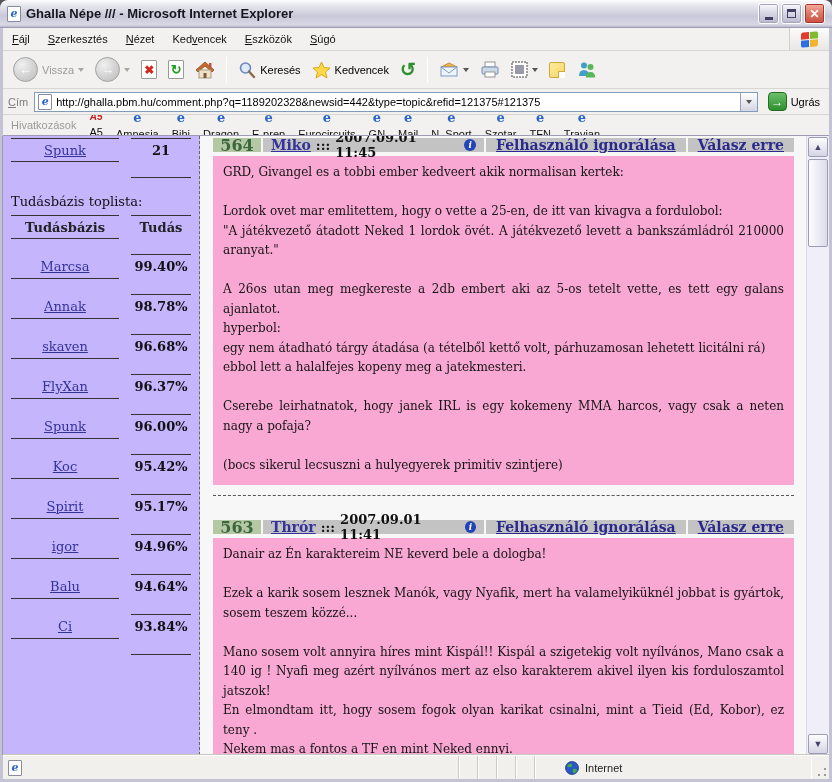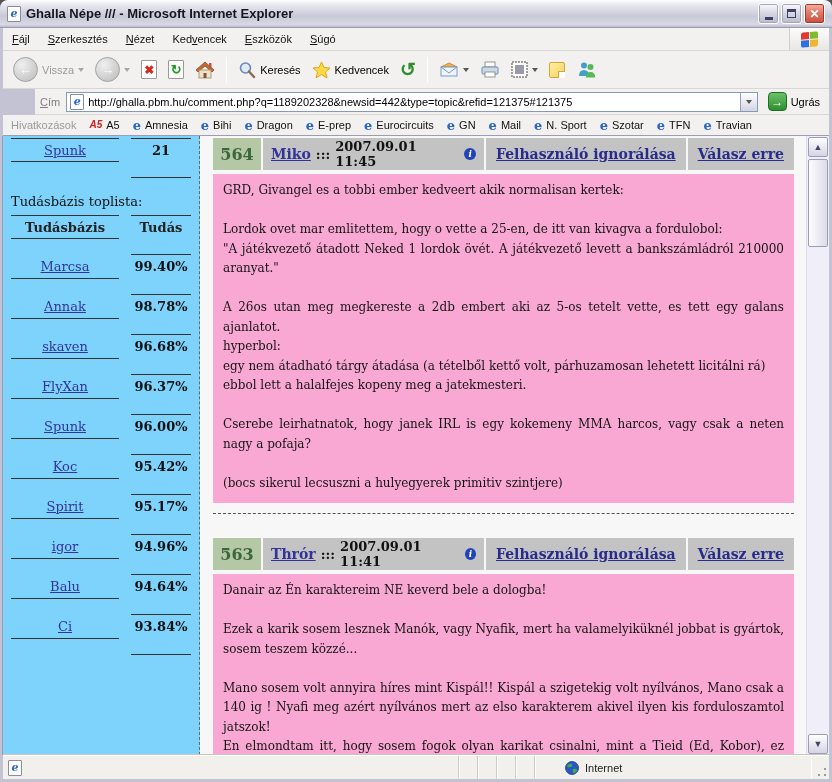--- a/index.html
+++ b/index.html
@@ -72,57 +72,57 @@
   .tsep{width:1px;height:26px;background:#cfcec9;border-right:1px solid #fff;margin:0 4px;}
   .doc-ic{width:16px;height:19px;background:#fff;border:1px solid #9a9a9a;border-radius:1px;display:flex;align-items:center;justify-content:center;}
   .stop-x{color:#d22a1e;font-weight:bold;font-size:12px;line-height:1;}
   .refresh-a{color:#1f9e1f;font-weight:bold;font-size:13px;line-height:1;}
   .history-ic{color:#2f8f2f;font-size:19px;font-weight:bold;line-height:1;}
   .note-ic{width:16px;height:16px;background:linear-gradient(135deg,#ffec9e,#f7d564);border:1px solid #cfa83a;border-radius:2px;position:relative;}
   .note-ic:after{content:"";position:absolute;right:-1px;bottom:-1px;width:6px;height:6px;background:#fff;border-left:1px solid #cfa83a;border-top:1px solid #cfa83a;}
   
   .addressbar{
     height:26px;flex:0 0 26px;background:#f2f1ef;border-bottom:1px solid #d8d7d3;
-    display:flex;align-items:center;padding:0 5px;gap:6px;font-size:11px;margin-left:32px;
+    display:flex;align-items:center;padding:0 5px;gap:6px;font-size:11px;
   }
   .addr-label{color:#7e7e7e;}
   .addr-label u{text-decoration:underline;}
   .addr-field{
     flex:1;height:20px;background:#fff;border:1px solid #7f9db9;
     display:flex;align-items:center;gap:4px;padding:0 0 0 3px;overflow:hidden;
   }
   .addr-url{flex:1;font-size:11px;color:#000;white-space:nowrap;overflow:hidden;}
   .addr-drop{width:17px;height:18px;background:linear-gradient(180deg,#fefefe,#d5d4e4);border-left:1px solid #9d9cb8;display:flex;align-items:center;justify-content:center;}
   .go-btn{display:flex;align-items:center;gap:4px;padding:1px 4px;}
   .go-ic{width:19px;height:19px;border-radius:4px;background:linear-gradient(180deg,#6cc06c,#2f8f2f);border:1px solid #1e6e1e;color:#fff;font-weight:bold;font-size:12px;display:flex;align-items:center;justify-content:center;}
   
   .linksbar{
     height:21px;flex:0 0 21px;background:#f2f1ef;border-bottom:1px solid #9d9cb4;
     display:flex;align-items:center;padding:0 8px;gap:13px;font-size:11px;white-space:nowrap;overflow:hidden;
   }
   .links-label{color:#9a9a9a;}
-  .linkitem{display:flex;align-items:center;gap:4px;color:#111;cursor:default;}
+  .linkitem{display:flex;align-items:center;gap:4px;color:#111;cursor:default;flex-direction:column;}
   .e-ic{font-family:"DejaVu Serif",serif;font-weight:bold;color:#2a66c8;font-size:13px;line-height:1;}
   .a5-ic{font-style:italic;font-weight:bold;color:#cc1f1f;font-size:10px;line-height:1;}
   
   .viewport{flex:1;display:flex;background:#f7f7f7;overflow:hidden;border-left:1px solid #9d9cb4;margin-left:-1px;}
   .sidebar{
-    width:197px;flex:0 0 197px;background:#7dd3fc;border-right:1px dashed #666;
+    width:197px;flex:0 0 197px;background:#c4b5fd;border-right:1px dashed #666;
     padding-top:2px;font-family:"DejaVu Serif",serif;overflow:hidden;
   }
   .side-row{display:flex;gap:12px;padding:0 8px;}
   .side-row .c1{width:108px;text-align:center;height:24px;line-height:24px;border-bottom:1px solid #333;font-size:13px;}
   .side-row .c2{flex:1;text-align:center;height:40px;line-height:24px;border-bottom:1px solid #333;font-size:13px;font-weight:bold;color:#111;}
   .side-row.frag .c1,.side-row.frag .c2{border-top:1px solid #333;}
   .side-row.head .c1,.side-row.head .c2{border-top:1px solid #333;font-weight:bold;color:#222;}
   .side-heading{font-size:13px;color:#111;margin:16px 0 6px 8px;}
   .ulink{color:#333399;text-decoration:underline;cursor:pointer;}
   
   .main{flex:1;overflow:hidden;padding:2px 12px 0 13px;background:#f7f7f7;font-family:"DejaVu Serif",serif;}
-  .post-header{display:flex;gap:2px;height:32px;border-radius:7px;}
+  .post-header{display:flex;gap:2px;height:14px;border-radius:7px;}
   .ph-cell{background:#c3c3c3;display:flex;align-items:center;}
   .ph-num{flex:0 0 48px;background:#b4c8a6;justify-content:center;color:#3c663c;font-weight:bold;font-size:16px;}
   .ph-author{flex:1;gap:5px;padding:0 8px;font-size:13px;font-weight:bold;color:#111;}
   .ph-author a{font-size:14px;}
   .ph-action{padding:0 10px;justify-content:center;}
   .ph-action a{font-weight:bold;font-size:14px;color:#2a2a8c;text-decoration:underline;}
   .info-ic{
     width:12px;height:12px;border-radius:50%;background:#2244bb;color:#fff;
     font-family:"DejaVu Serif",serif;font-style:italic;font-weight:bold;font-size:9px;
     display:inline-flex;align-items:center;justify-content:center;line-height:1;cursor:pointer;

